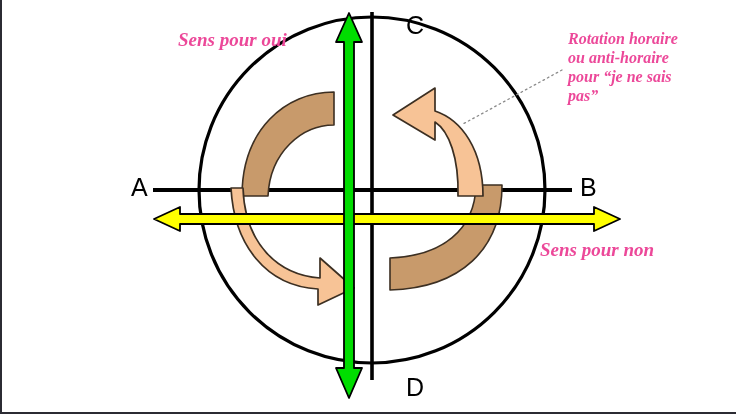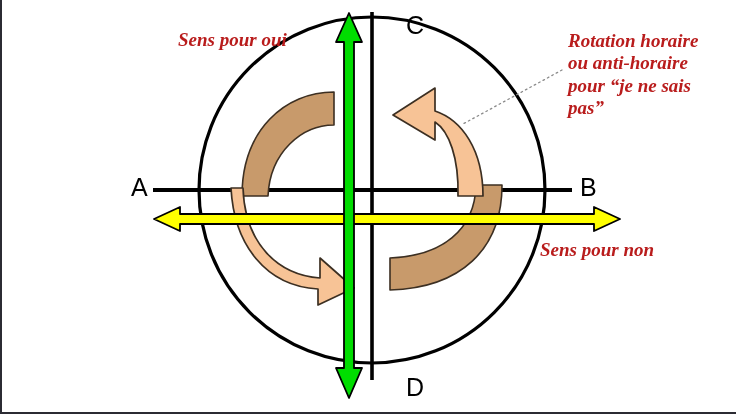--- a/index.html
+++ b/index.html
@@ -31,39 +31,39 @@
     font-size: 25px;
     color: #000000;
     line-height: 1;
     white-space: pre;
   }
   .note {
     position: absolute;
     font-family: "Liberation Serif", serif;
     font-style: italic;
     font-weight: bold;
-    color: #b91c1c;
+    color: #ec4899;
     white-space: pre;
   }
   #note-oui {
     left: 176px;
     top: 29px;
     font-size: 19px;
     font-weight: bold;
   }
   #note-non {
     left: 538px;
     top: 239px;
     font-size: 19px;
     font-weight: bold;
   }
   #note-rot {
     left: 566px;
     top: 30px;
-    font-size: 19px;
+    font-size: 16px;
     line-height: 1.18;
     width: 160px;
   }
   #label-a { left: 129px; top: 175px; }
   #label-b { left: 578px; top: 175px; }
   #label-c { left: 404px; top: 13px; }
   #label-d { left: 404px; top: 375px; }
 </style>
 </head>
 <body>

